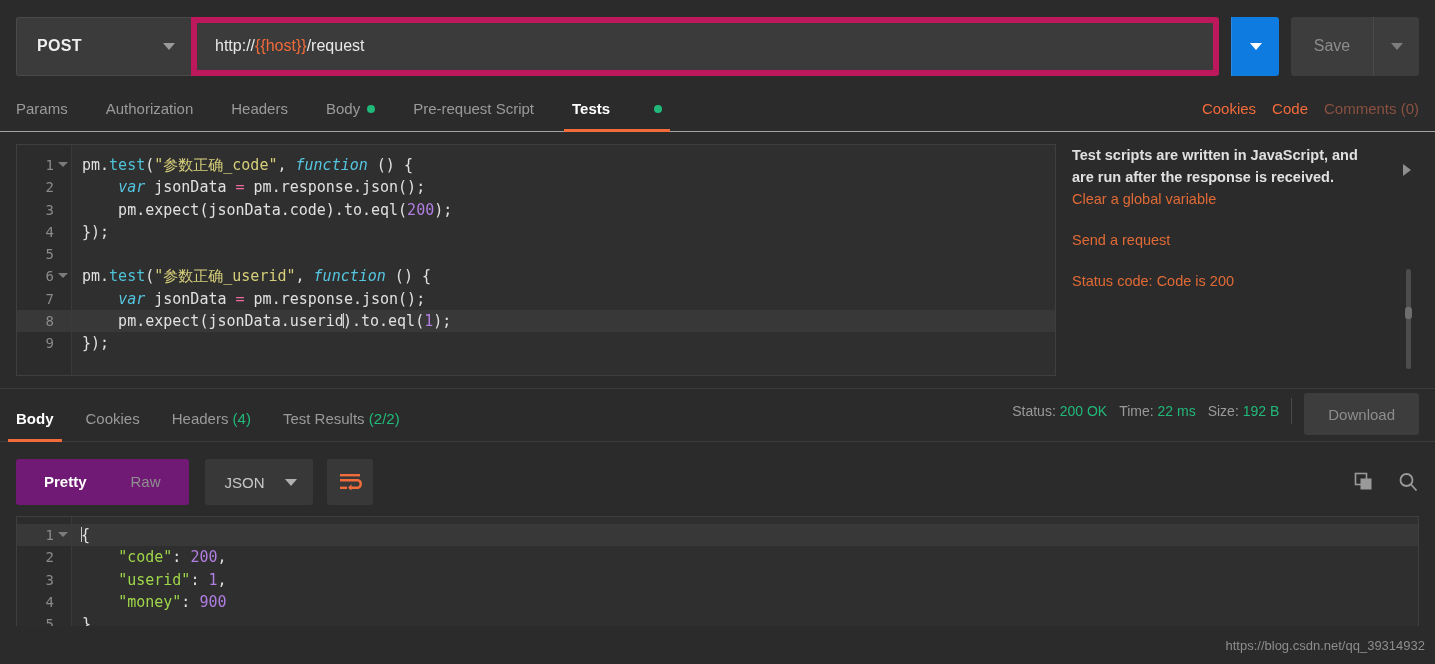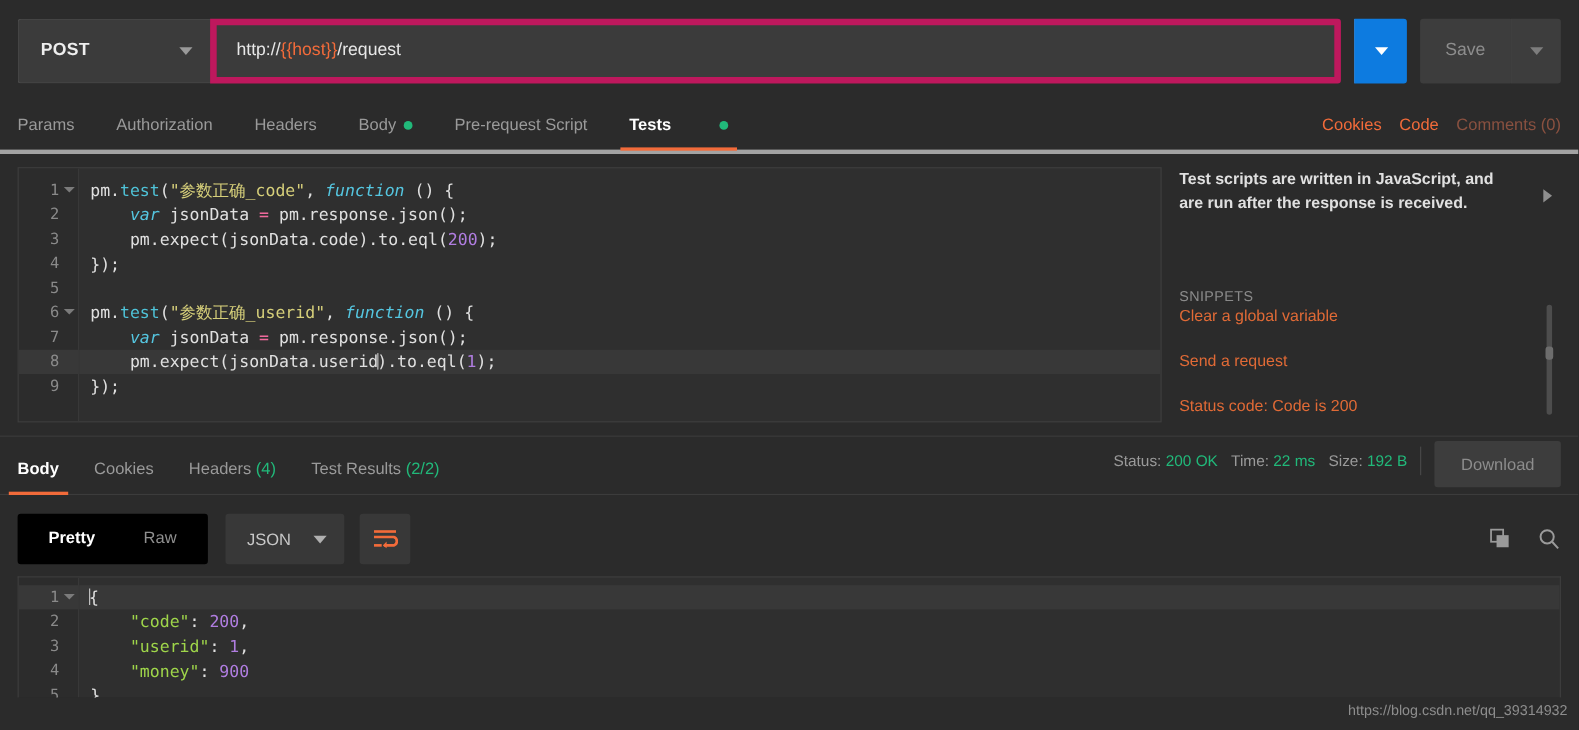--- a/index.html
+++ b/index.html
@@ -117,23 +117,23 @@
     border-radius: 0 3px 3px 0;
     display: flex; align-items: center; justify-content: center;
     cursor: pointer;
   }
   .save-caret-btn .caret { border-top-color: #7d7d7d; }
 
   
   .req-tabs {
     display: flex;
     align-items: flex-end;
-    height: 64px;
+    height: 56px;
     padding: 0 16px;
-    border-bottom: 4px solid #a3a3a3;
+    border-bottom: 1px solid #a3a3a3;
     position: relative;
   }
   .tab {
     position: relative;
     font-size: 15px;
     color: #9a9a9a;
     padding: 0 0 14px 0;
     margin-right: 38px;
     cursor: pointer;
     display: flex;
@@ -356,21 +356,21 @@
 
   
   .body-toolbar {
     display: flex;
     align-items: center;
     padding: 16px 16px 0 16px;
     height: 64px;
   }
   .seg-group {
     display: flex;
-    background: #000000;
+    background: #701a75;
     border-radius: 3px;
     height: 46px;
     align-items: center;
     padding: 0 6px;
   }
   .seg {
     font-size: 15px;
     color: #8f8f8f;
     padding: 0 22px;
     line-height: 46px;
@@ -539,21 +539,20 @@
         <div class="code-line"><span class="tok-plain"> </span></div>
         <div class="code-line"><span class="tok-plain">pm.</span><span class="tok-fn">test</span><span class="tok-plain">(</span><span class="tok-str">"参数正确_userid"</span><span class="tok-plain">, </span><span class="tok-kw">function</span><span class="tok-plain"> () {</span></div>
         <div class="code-line"><span class="tok-plain">    </span><span class="tok-kw">var</span><span class="tok-plain"> jsonData </span><span class="tok-op">=</span><span class="tok-plain"> pm.response.json();</span></div>
         <div class="code-line hl"><span class="tok-plain">    pm.expect(jsonData.userid</span><span class="caret-bar"></span><span class="tok-plain">).to.eql(</span><span class="tok-num">1</span><span class="tok-plain">);</span></div>
         <div class="code-line"><span class="tok-plain">});</span></div>
       </div>
     </div>
 
     <div class="snippets">
       <div class="snip-desc">Test scripts are written in JavaScript, and are run after the response is received.</div>
-      <div class="snip-header">SNIPPETS</div>
       <div class="snip-item">Clear a global variable</div>
       <div class="snip-item">Send a request</div>
       <div class="snip-item">Status code: Code is 200</div>
       <div class="snip-arrow"></div>
       <div class="snip-scroll-track">
         <div class="snip-scroll-thumb"></div>
       </div>
     </div>
   </div>
 

